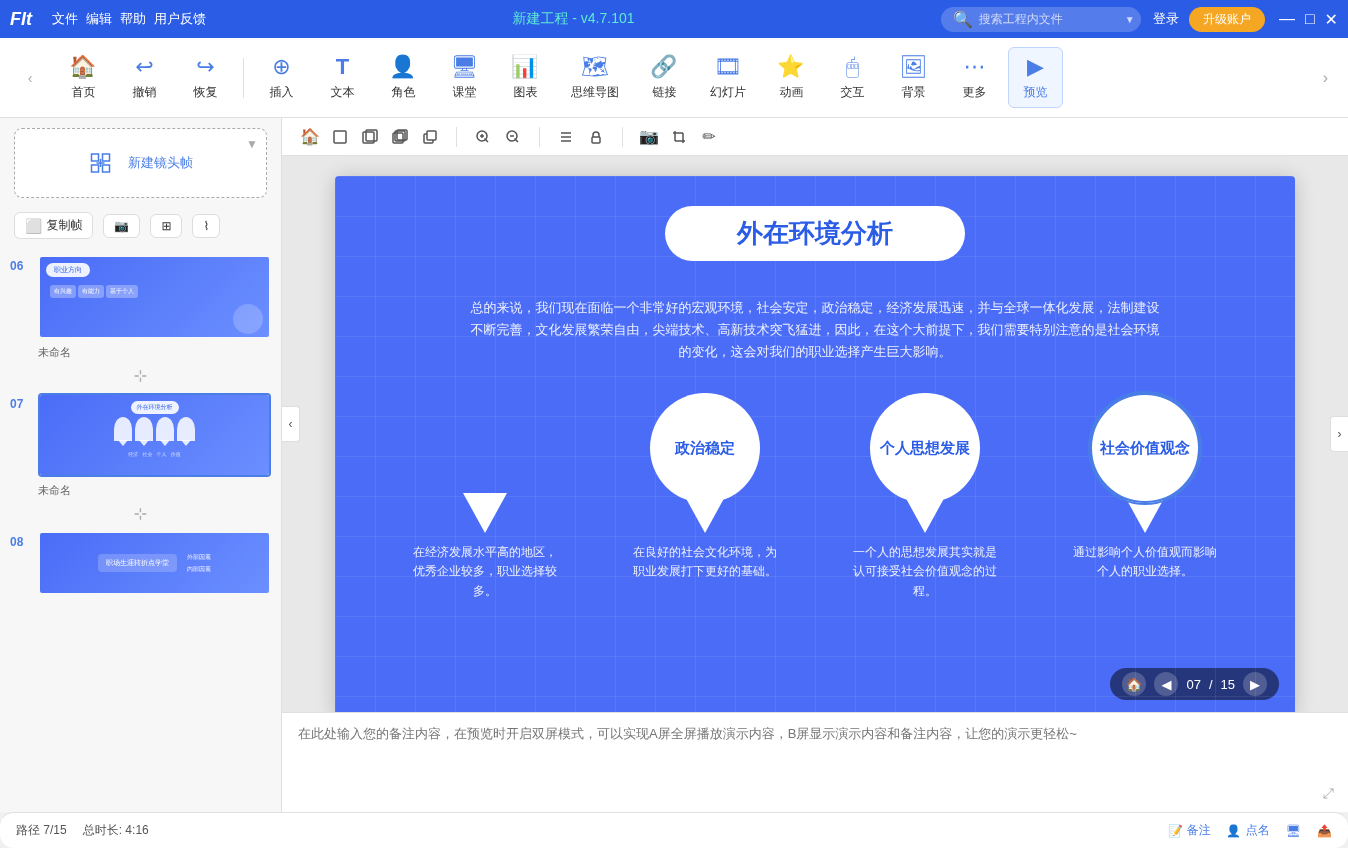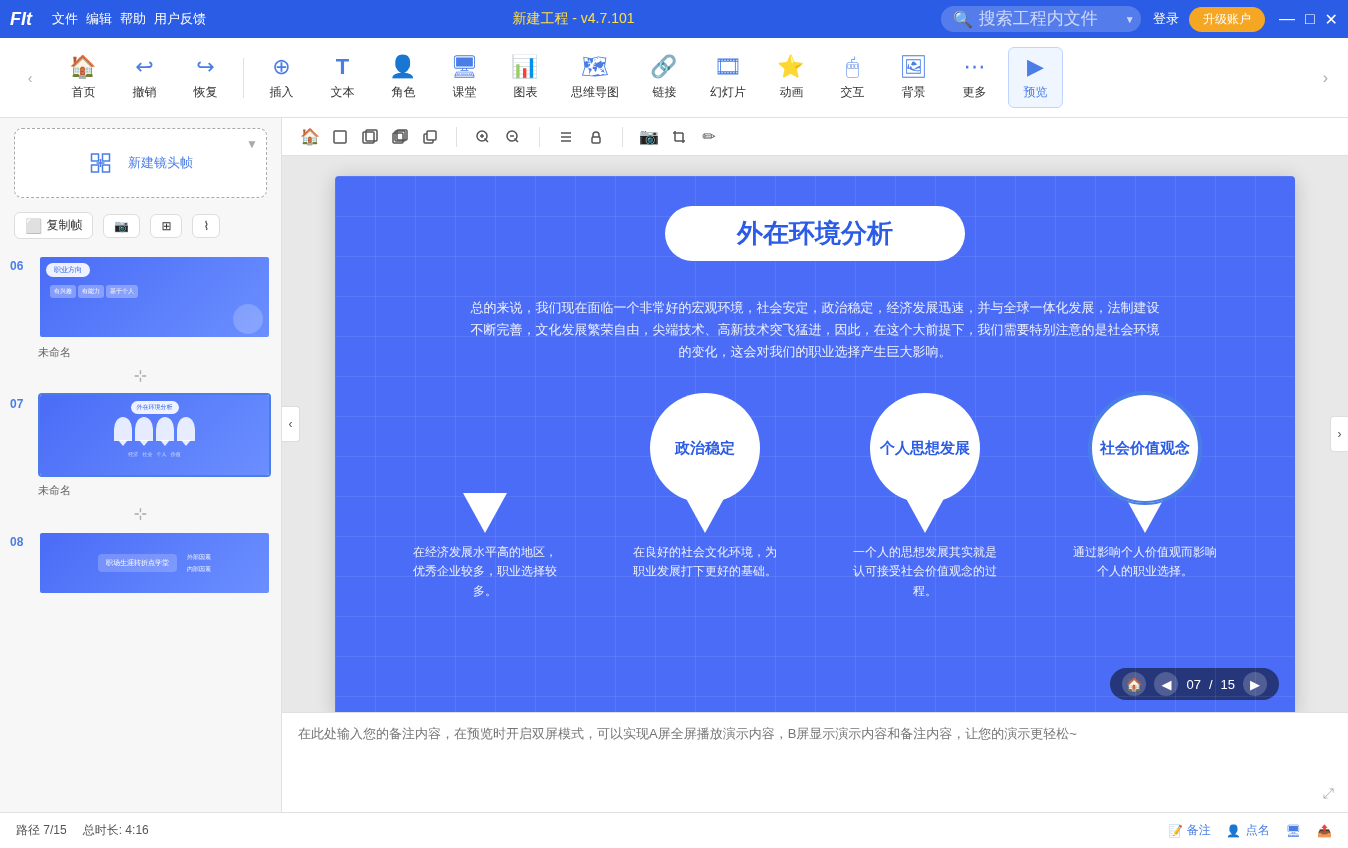--- a/index.html
+++ b/index.html
@@ -29,38 +29,38 @@
       font-size: 13px;
     }
     .title-bar-menus span {
       cursor: pointer;
       color: white;
     }
     .title-bar-center {
       flex: 1;
       text-align: center;
       font-size: 14px;
-      color: #fde047;
+      color: #5eead4;
     }
     .title-bar-search {
       display: flex;
       align-items: center;
       background: rgba(255,255,255,0.2);
       border-radius: 16px;
       padding: 3px 12px;
       gap: 6px;
       margin-right: 12px;
       width: 200px;
     }
     .title-bar-search input {
       background: transparent;
       border: none;
       outline: none;
       color: white;
-      font-size: 17px;
+      font-size: 12px;
       width: 140px;
     }
     .title-bar-search input::placeholder { color: rgba(255,255,255,0.7); }
     .title-bar-actions {
       display: flex;
       align-items: center;
       gap: 10px;
     }
     .login-btn {
       font-size: 13px;
@@ -508,20 +508,21 @@
       height: 36px;
       background: white;
       border-top: 1px solid #e0e0e0;
       display: flex;
       align-items: center;
       padding: 0 16px;
       flex-shrink: 0;
       font-size: 12px;
       color: #555;
       gap: 16px;
+      border-radius: 14px;
     }
     .status-bar-right {
       margin-left: auto;
       display: flex;
       align-items: center;
       gap: 16px;
     }
     .status-action {
       display: flex;
       align-items: center;

